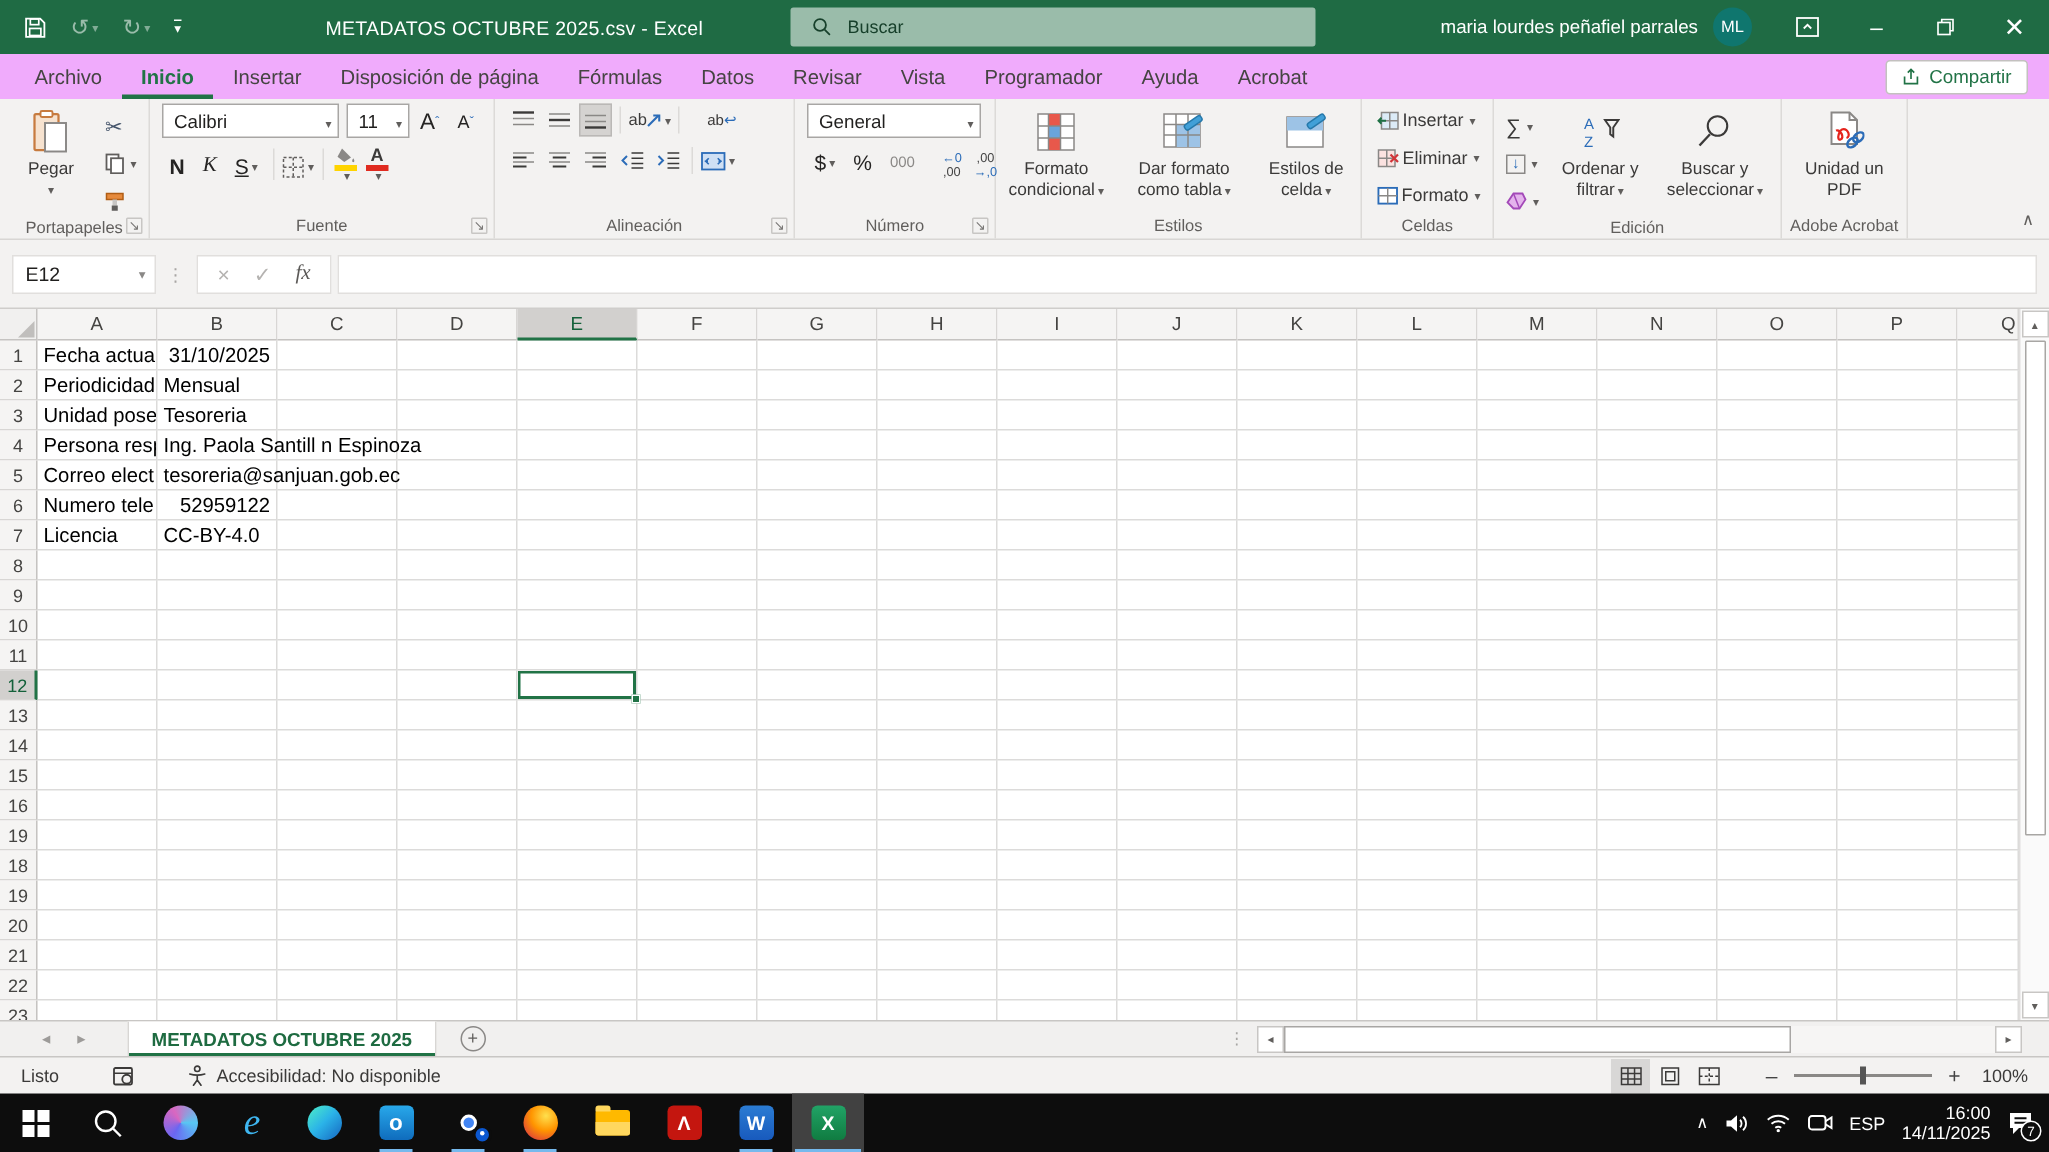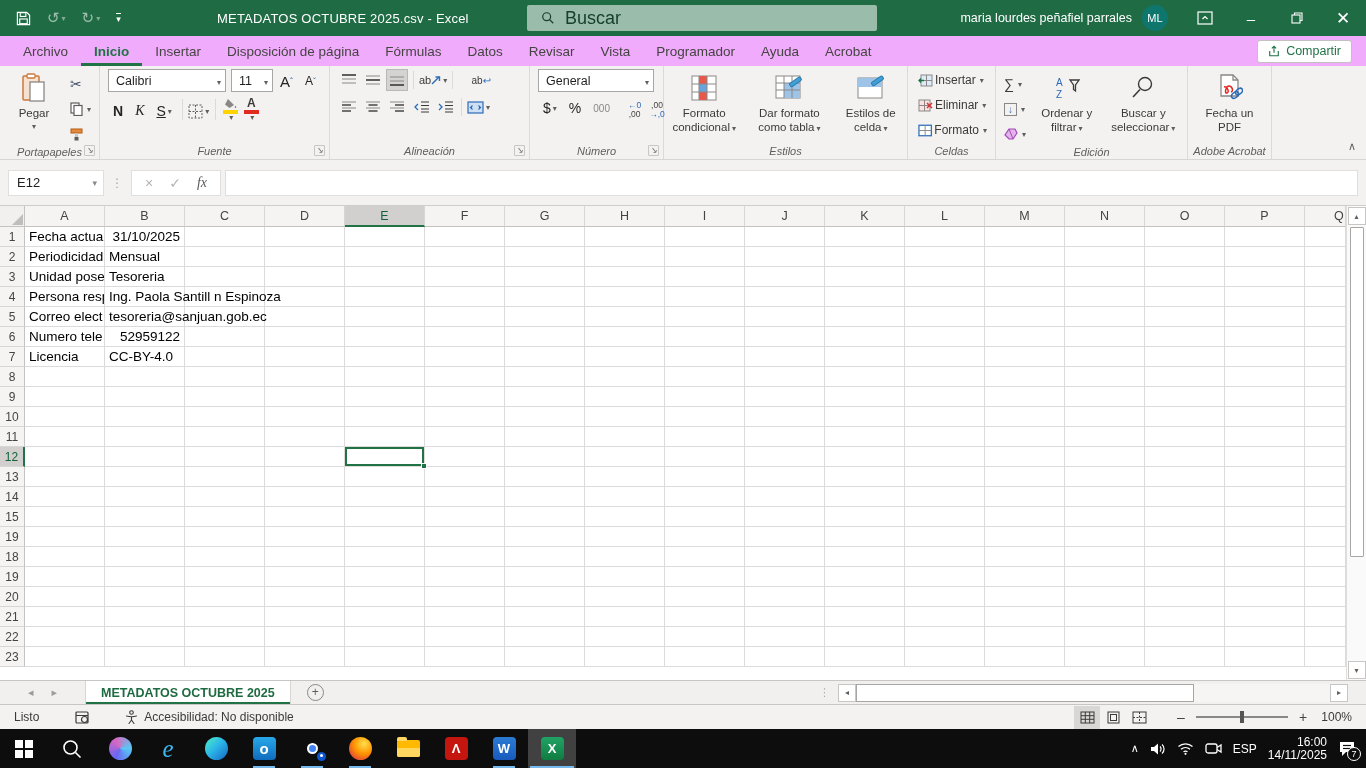--- a/index.html
+++ b/index.html
@@ -7,38 +7,38 @@
   .screen { width:1366px; height:768px; display:flex; flex-direction:column; background:#fff; }
 
   
   .titlebar { height:36px; background:#1f6b44; color:#fff; display:flex; align-items:center; position:relative; flex:none; }
   .qat { display:flex; align-items:center; gap:16px; padding-left:16px; }
   .qat .qbtn { display:flex; align-items:center; gap:2px; font-size:15px; color:#fff; cursor:pointer; }
   .qbtn.dim { opacity:.55; }
   .qbtn .mini { font-size:8px; opacity:.8; }
   .qat-caret { font-size:9px; border-top:1px solid #fff; padding-top:1px; line-height:8px; }
   .doc-title { position:absolute; left:217px; top:0; height:36px; display:flex; align-items:center; font-size:13px; color:#fff; letter-spacing:.2px; }
-  .search-pill { position:absolute; left:527px; top:5px; width:350px; height:26px; background:rgba(255,255,255,.55); border-radius:2px; display:flex; align-items:center; gap:10px; padding-left:14px; color:#17402b; font-size:18px; cursor:text; }
+  .search-pill { position:absolute; left:527px; top:5px; width:350px; height:26px; background:rgba(255,255,255,.55); border-radius:2px; display:flex; align-items:center; gap:10px; padding-left:14px; color:#17402b; font-size:12px; cursor:text; }
   .tb-right { margin-left:auto; display:flex; align-items:center; height:36px; }
   .user-name { font-size:12.5px; margin-right:10px; }
   .avatar { width:26px; height:26px; border-radius:50%; background:#0f766e; color:#fff; font-size:11px; display:flex; align-items:center; justify-content:center; margin-right:14px; }
   .cap-btn { width:46px; height:36px; display:flex; align-items:center; justify-content:center; font-size:15px; color:#fff; cursor:pointer; }
   .cap-btn svg { display:block; }
 
   
   .tabsrow { height:30px; background:#f0abfc; display:flex; align-items:stretch; padding-left:10px; flex:none; }
   .rtab { padding:0 13px; font-size:13.5px; color:#454442; display:flex; align-items:center; cursor:pointer; }
   .rtab.active { color:#217346; font-weight:bold; box-shadow:inset 0 -3px 0 #217346; }
   .share-btn { margin-left:auto; margin-right:14px; align-self:center; border:1px solid #c3c1bf; border-radius:3px; background:#fff; color:#217346; font-size:12.5px; padding:3px 10px 4px; display:flex; align-items:center; gap:6px; cursor:pointer; }
 
   
   .ribbon { height:94px; background:#f3f2f1; border-bottom:1px solid #d8d6d4; display:flex; flex:none; position:relative; }
   .rgroup { display:flex; flex-direction:column; border-right:1px solid #dcdad8; flex:none; }
   .rg-content { flex:1; display:flex; padding:4px 5px 0; gap:4px; }
-  .rg-label { height:17px; font-size:11px; color:#605e5c; display:flex; align-items:center; justify-content:center; position:relative;font-style:italic; }
+  .rg-label { height:17px; font-size:11px; color:#605e5c; display:flex; align-items:center; justify-content:center; position:relative; }
   .launcher { position:absolute; right:4px; bottom:3px; font-size:9px; color:#7a7876; cursor:pointer; border:1px solid #c8c6c4; border-radius:1px; width:11px; height:11px; line-height:9px; text-align:center; }
   .bigbtn { width:58px; display:flex; flex-direction:column; align-items:center; font-size:11.5px; line-height:1.18; color:#3b3a39; text-align:center; cursor:pointer; padding-top:2px; }
   .bigbtn .ic { height:32px; display:flex; align-items:center; justify-content:center; margin-bottom:3px; }
   .dd::after { content:"▾"; font-size:8px; color:#605e5c; margin-left:2px; }
   .ddb::after { content:"▾"; font-size:8px; color:#605e5c; display:block; margin-top:1px; }
   .col2 { display:flex; flex-direction:column; gap:3px; padding-top:3px; }
   .smbtn { height:22px; display:flex; align-items:center; gap:2px; padding:0 3px; cursor:pointer; font-size:12px; color:#3b3a39; }
   .rows2 { display:flex; flex-direction:column; gap:5px; padding-top:3px; }
   .rrow { display:flex; align-items:flex-end; gap:2px; }
   .combo { background:#fff; border:1px solid #a8a6a4; height:23px; display:flex; align-items:center; justify-content:space-between; font-size:12.5px; color:#201f1e; padding:0 4px 0 7px; cursor:pointer; }
@@ -584,21 +584,21 @@
         <div class="bigbtn" style="width:62px">
           <span class="ic">
             <svg width="26" height="28" viewBox="0 0 26 28">
                 <path d="M4 1h12l5 5v16H4z" fill="#fff" stroke="#8a8886" stroke-width="1.3"></path>
                 <path d="M16 1v5h5" fill="none" stroke="#8a8886" stroke-width="1.3"></path>
                 <path d="M7 13c3-1 6 5 3 6s-1-7 2-7 5 5 2 6" fill="none" stroke="#e5241d" stroke-width="1.5"></path>
                 <ellipse cx="18" cy="21" rx="4" ry="2.6" transform="rotate(-40 18 21)" fill="none" stroke="#2b6cb8" stroke-width="1.6"></ellipse>
                 <ellipse cx="22" cy="17.5" rx="4" ry="2.6" transform="rotate(-40 22 17.5)" fill="none" stroke="#2b6cb8" stroke-width="1.6"></ellipse>
               </svg>
           </span>
-          <span>Fecha un PDF</span>
+          <span>Unidad un PDF</span>
         </div>
       </div>
       <div class="rg-label">
           <span>Adobe Acrobat</span>
         </div>
     </div>
 
     <span class="collapse-chev">∧</span>
   </div>
 
@@ -943,20 +943,40 @@
           <div class="cell"></div>
           <div class="cell"></div>
           <div class="cell"></div>
           <div class="cell"></div>
           <div class="cell"></div>
           <div class="cell"></div>
           <div class="cell partial"></div>
         </div>
         <div class="grow">
           <div class="rh">15</div>
+          <div class="cell"></div>
+          <div class="cell"></div>
+          <div class="cell"></div>
+          <div class="cell"></div>
+          <div class="cell"></div>
+          <div class="cell"></div>
+          <div class="cell"></div>
+          <div class="cell"></div>
+          <div class="cell"></div>
+          <div class="cell"></div>
+          <div class="cell"></div>
+          <div class="cell"></div>
+          <div class="cell"></div>
+          <div class="cell"></div>
+          <div class="cell"></div>
+          <div class="cell"></div>
+          <div class="cell partial"></div>
+        </div>
+        <div class="grow">
+          <div class="rh">16</div>
           <div class="cell"></div>
           <div class="cell"></div>
           <div class="cell"></div>
           <div class="cell"></div>
           <div class="cell"></div>
           <div class="cell"></div>
           <div class="cell"></div>
           <div class="cell"></div>
           <div class="cell"></div>
           <div class="cell"></div>

